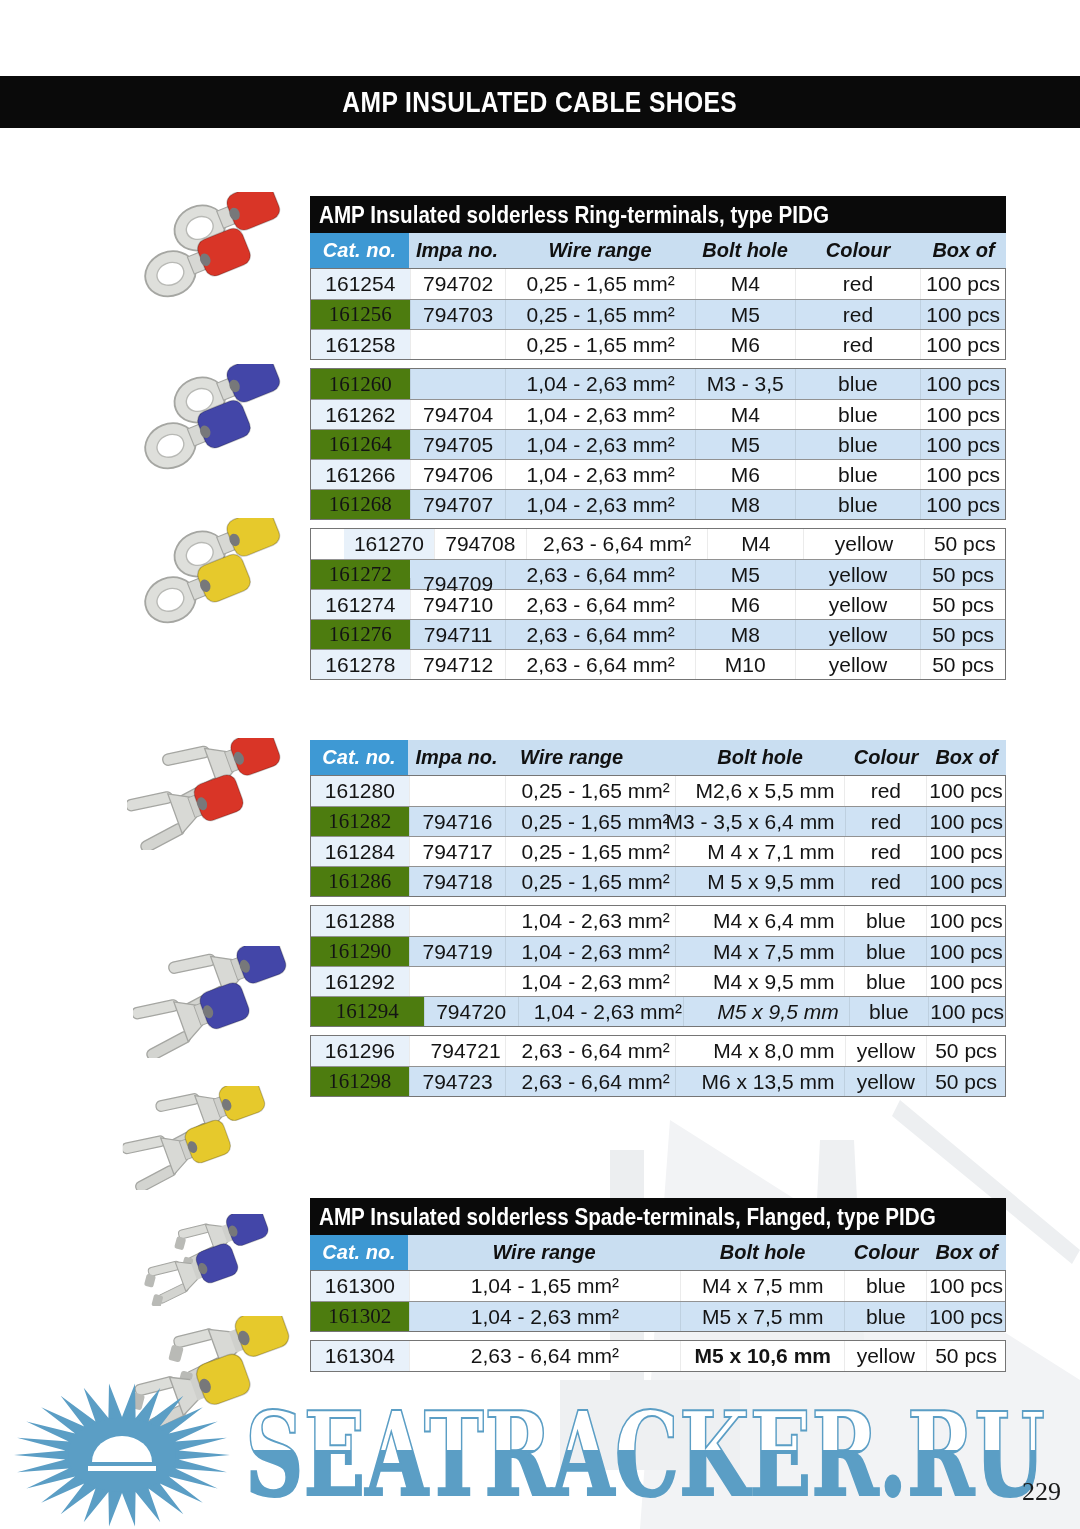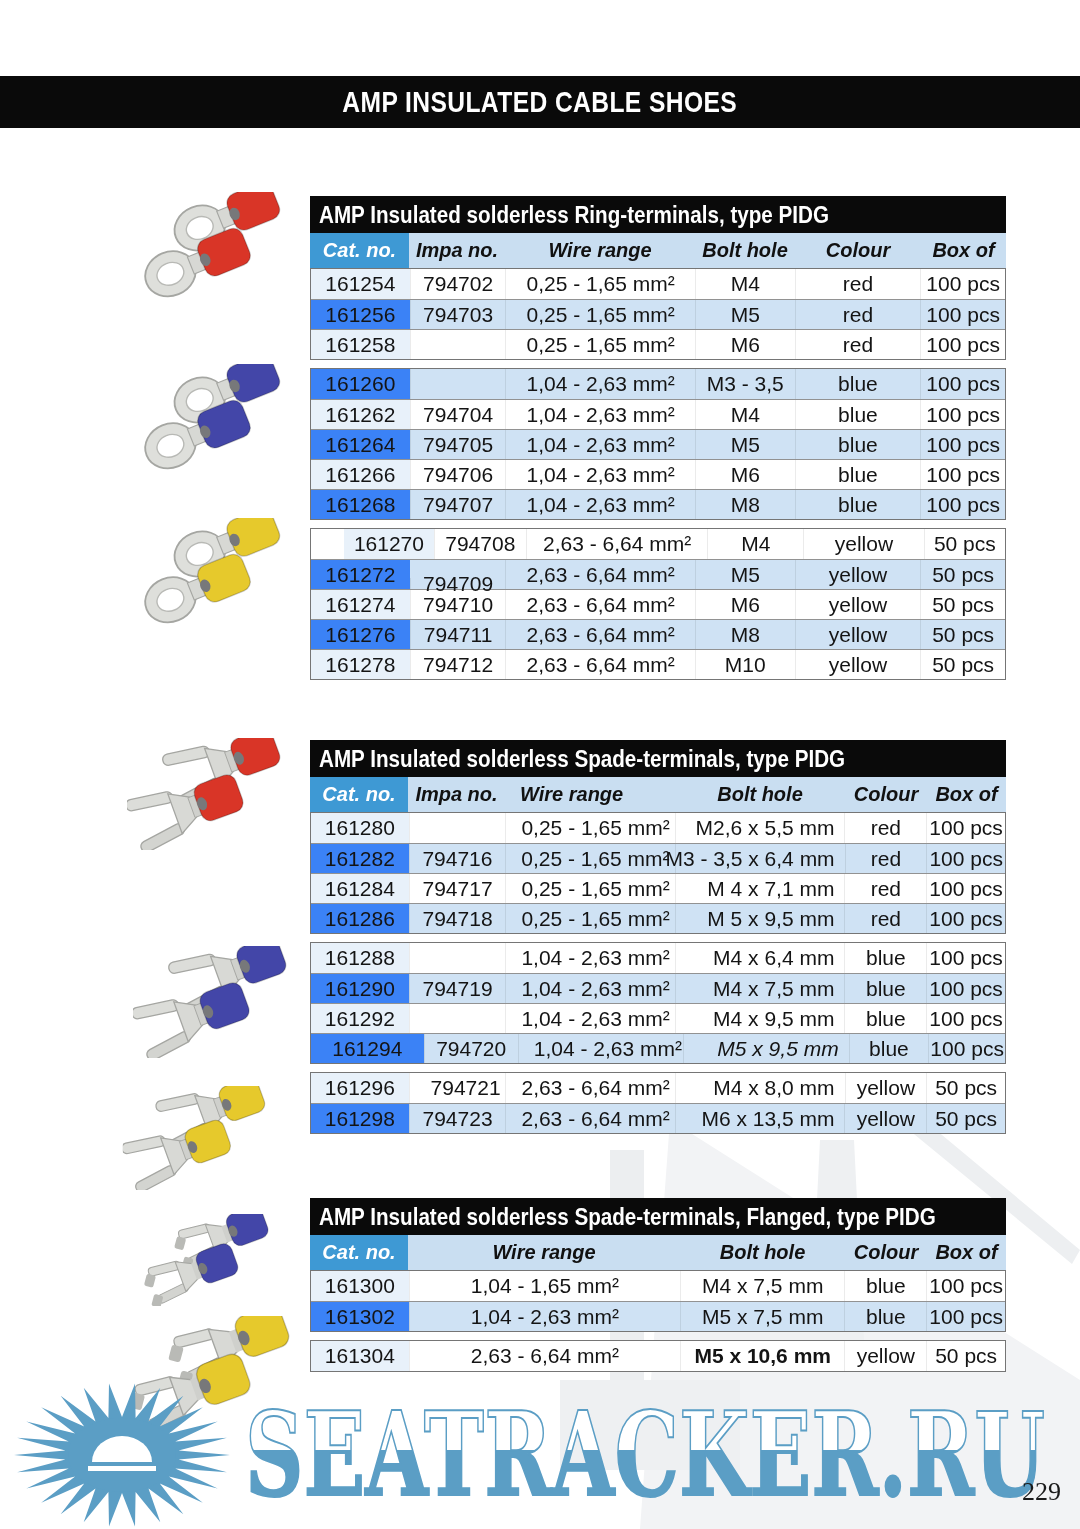--- a/index.html
+++ b/index.html
@@ -40,21 +40,21 @@
   .hcell.hcat{background:#3e99d4;color:#fff;}
   .group{border:1px solid #757575;background:#fff;}
   .group + .group{margin-top:8px;}
   .row{display:flex;height:30px;box-sizing:border-box;background:#fff;}
   .row + .row{border-top:1px solid #929292;}
   .row.shaded{background:#cfe2f4;}
   .cell{display:flex;align-items:center;justify-content:center;font-size:21px;color:#141414;
         box-sizing:border-box;border-left:1px solid rgba(0,0,0,0.08);white-space:nowrap;}
   .cell:first-child{border-left:none;}
   .row .cell.cat{background:#e8f1fa;}
-  .row.shaded .cell.cat{background:#3b82f6;}
+  .row.shaded .cell.cat{background:#4d7c0f;font-family:Liberation Serif, serif;}
   .al{justify-content:flex-start !important;padding-left:15px;}
   .ar{justify-content:flex-end !important;padding-right:10px;}
 
   
   .wm-sun{position:absolute;left:0;top:1352px;width:250px;height:177px;z-index:5;}
   .wm-text{position:absolute;left:230px;top:1388px;width:830px;height:125px;z-index:6;}
   .page-number{position:absolute;left:1022px;top:1477px;z-index:7;
                font-family:"Liberation Serif",serif;font-size:26px;color:#1a1a1a;}
 </style>
 </head>
@@ -280,23 +280,20 @@
             <div class="cell" style="width: 190px;">2,63 - 6,64 mm²</div>
             <div class="cell" style="width: 100px;">M10</div>
             <div class="cell" style="width: 126px;">yellow</div>
             <div class="cell" style="width: 85px;">50 pcs</div>
           </div>
         </div>
       </div>
   </section>
 
   <section class="tbl tbl-1">
-    <div class="tbl-title">
-      <span>AMP Insulated solderless Spade-terminals, type PIDG</span>
-    </div>
     <div class="thead">
         <div class="hcell hcat" style="width: 98px;">Cat. no.</div>
         <div class="hcell" style="width: 97px;">Impa no.</div>
         <div class="hcell al" style="width: 170px;">Wire range</div>
         <div class="hcell" style="width: 170px;">Bolt hole</div>
         <div class="hcell" style="width: 82px;">Colour</div>
         <div class="hcell" style="width: 79px;">Box of</div>
       </div>
     <div class="groups">
         <div class="group">

